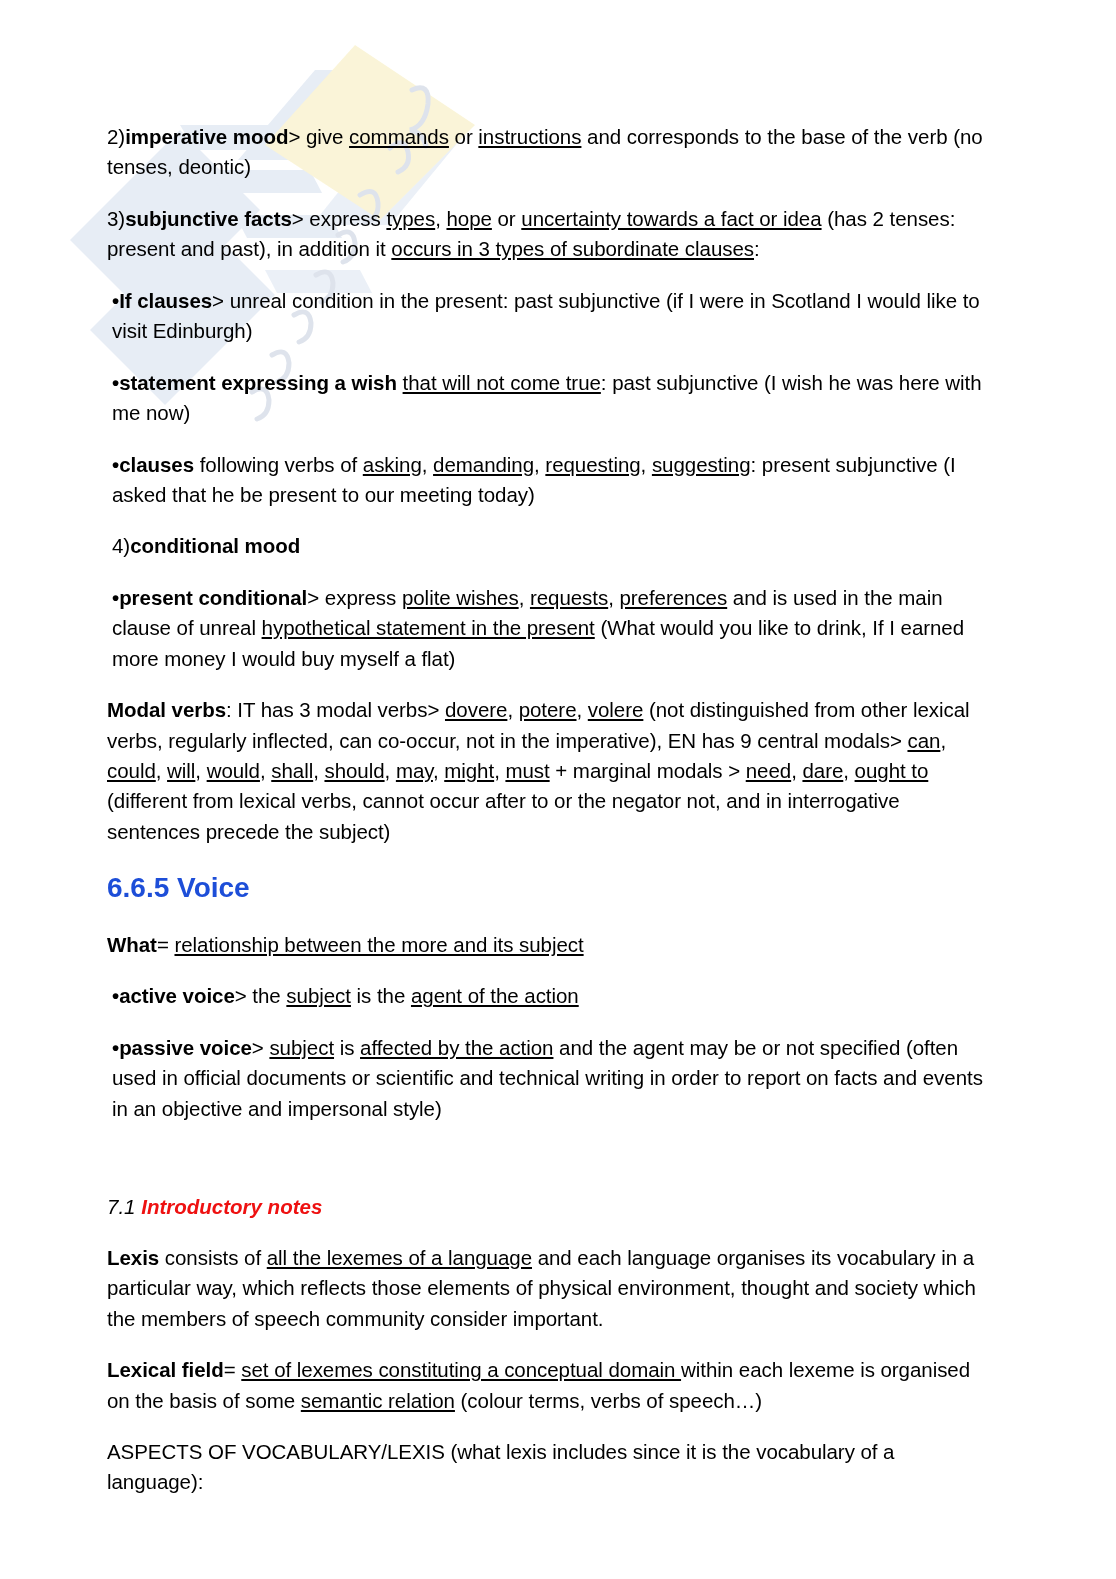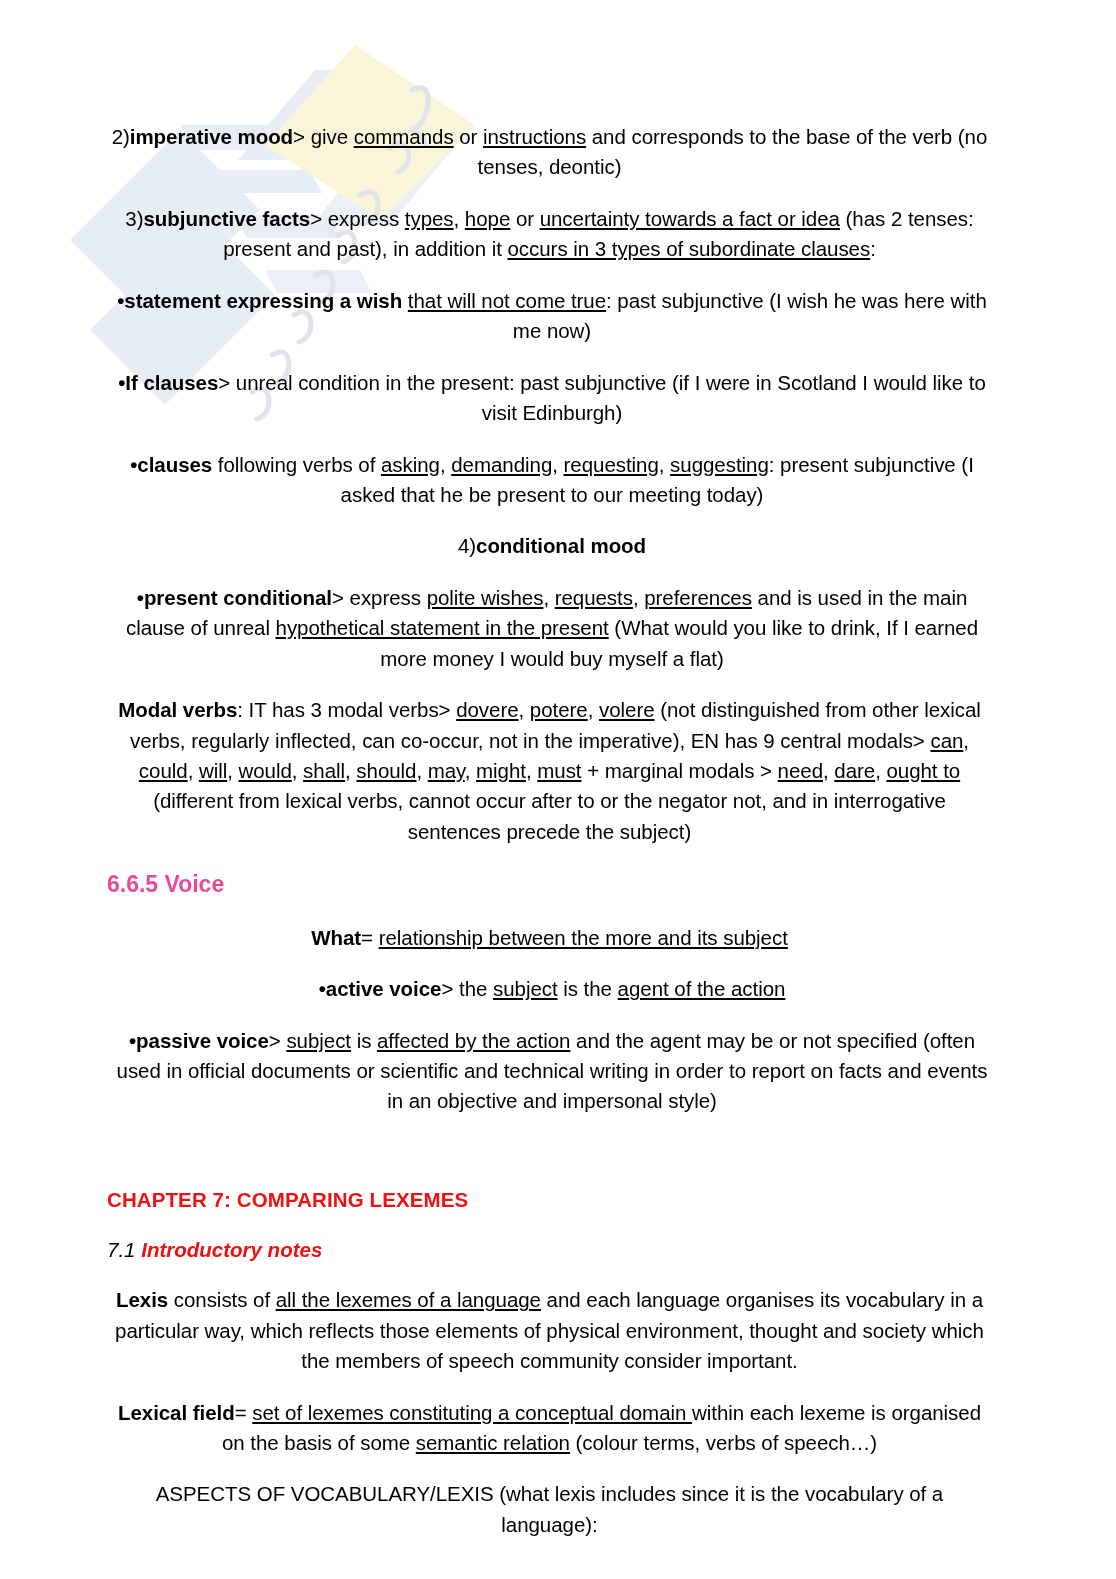--- a/index.html
+++ b/index.html
@@ -39,21 +39,20 @@
     top: 122px;
     width: 885px;
     z-index: 2;
   }
   p.para {
     margin: 0 0 21px 0;
     font-size: 20.5px;
     line-height: 1.485;
     letter-spacing: -0.05px;
     color: #000;
-    text-align: center;
   }
   p.para.indent { margin-left: 5px; }
 
   .b   { font-weight: bold; }
   .u   { text-decoration: underline; text-underline-offset: 2px; }
 
   h2.chapter {
     margin: 0 0 20px 0;
     font-size: 20.5px;
     line-height: 1.45;
@@ -65,24 +64,24 @@
     margin: 0 0 21px 0;
     font-size: 20.5px;
     line-height: 1.45;
     font-weight: normal;
     color: #000;
     font-style: italic;
   }
   h3.sub .redbold { color: #ee1111; font-weight: bold; }
   h3.voice {
     margin: 0 0 21px 0;
-    font-size: 23px;
+    font-size: 28px;
     line-height: 1.45;
     font-weight: bold;
-    color: #ec4899;
+    color: #1d4ed8;
   }
   .gap-big { height: 47px; }
   .bullet { font-weight: bold; }
 </style>
 </head>
 <body>
 
 <div id="page">
 
   <div id="watermark">
@@ -113,44 +112,43 @@
       </g>
     </svg>
   </div>
 
   <div id="content">
 
     <p class="para"><span>2)</span><span class="b">imperative mood</span><span>&gt; give </span><span class="u">commands</span><span> or </span><span class="u">instructions</span><span> and corresponds to the base of the verb (no tenses, deontic)</span></p>
 
     <p class="para"><span>3)</span><span class="b">subjunctive facts</span><span>&gt; express </span><span class="u">types</span><span>, </span><span class="u">hope</span><span> or </span><span class="u">uncertainty towards a fact or idea</span><span> (has 2 tenses: present and past), in addition it </span><span class="u">occurs in 3 types of subordinate clauses</span><span>:</span></p>
 
+    <p class="para indent"><span class="bullet">•</span><span class="b">If clauses</span><span>&gt; unreal condition in the present: past subjunctive (if I were in Scotland I would like to visit Edinburgh)</span></p>
+
     <p class="para indent"><span class="bullet">•</span><span class="b">statement expressing a wish</span><span> </span><span class="u">that will not come true</span><span>: past subjunctive (I wish he was here with me now)</span></p>
-
-    <p class="para indent"><span class="bullet">•</span><span class="b">If clauses</span><span>&gt; unreal condition in the present: past subjunctive (if I were in Scotland I would like to visit Edinburgh)</span></p>
 
     <p class="para indent"><span class="bullet">•</span><span class="b">clauses</span><span> following verbs of </span><span class="u">asking</span><span>, </span><span class="u">demanding</span><span>, </span><span class="u">requesting</span><span>, </span><span class="u">suggesting</span><span>: present subjunctive (I asked that he be present to our meeting today)</span></p>
 
     <p class="para indent"><span>4)</span><span class="b">conditional mood</span></p>
 
     <p class="para indent"><span class="bullet">•</span><span class="b">present conditional</span><span>&gt; express </span><span class="u">polite wishes</span><span>, </span><span class="u">requests</span><span>, </span><span class="u">preferences</span><span> and is used in the main clause of unreal </span><span class="u">hypothetical statement in the present</span><span> (What would you like to drink, If I earned more money I would buy myself a flat)</span></p>
 
 
     <p class="para"><span class="b">Modal verbs</span><span>: IT has 3 modal verbs&gt; </span><span class="u">dovere</span><span>, </span><span class="u">potere</span><span>, </span><span class="u">volere</span><span> (not distinguished from other lexical verbs, regularly inflected, can co-occur, not in the imperative), EN has 9 central modals&gt; </span><span class="u">can</span><span>, </span><span class="u">could</span><span>, </span><span class="u">will</span><span>, </span><span class="u">would</span><span>, </span><span class="u">shall</span><span>, </span><span class="u">should</span><span>, </span><span class="u">may</span><span>, </span><span class="u">might</span><span>, </span><span class="u">must</span><span> + marginal modals &gt; </span><span class="u">need</span><span>, </span><span class="u">dare</span><span>, </span><span class="u">ought to</span><span> (different from lexical verbs, cannot occur after to or the negator not, and in interrogative sentences precede the subject)</span></p>
 
     <h3 class="voice">6.6.5 Voice</h3>
 
     <p class="para"><span class="b">What</span><span>= </span><span class="u">relationship between the more and its subject</span></p>
 
     <p class="para indent"><span class="bullet">•</span><span class="b">active voice</span><span>&gt; the </span><span class="u">subject</span><span> is the </span><span class="u">agent of the action</span></p>
 
     <p class="para indent"><span class="bullet">•</span><span class="b">passive voice</span><span>&gt; </span><span class="u">subject</span><span> is </span><span class="u">affected by the action</span><span> and the agent may be or not specified (often used in official documents or scientific and technical writing in order to report on facts and events in an objective and impersonal style)</span></p>
 
     <div class="gap-big"></div>
 
-    <h2 class="chapter">CHAPTER 7: COMPARING LEXEMES</h2>
 
     <h3 class="sub"><span>7.1 </span><span class="redbold">Introductory notes</span></h3>
 
     <p class="para"><span class="b">Lexis</span><span> consists of </span><span class="u">all the lexemes of a language</span><span> and each language organises its vocabulary in a particular way, which reflects those elements of physical environment, thought and society which the members of speech community consider important.</span></p>
 
     <p class="para"><span class="b">Lexical field</span><span>= </span><span class="u">set of lexemes constituting a conceptual domain </span><span>within each lexeme is organised on the basis of some </span><span class="u">semantic relation</span><span> (colour terms, verbs of speech…)</span></p>
 
     <p class="para"><span>ASPECTS OF VOCABULARY/LEXIS (what lexis includes since it is the vocabulary of a language):</span></p>
 
   </div>

